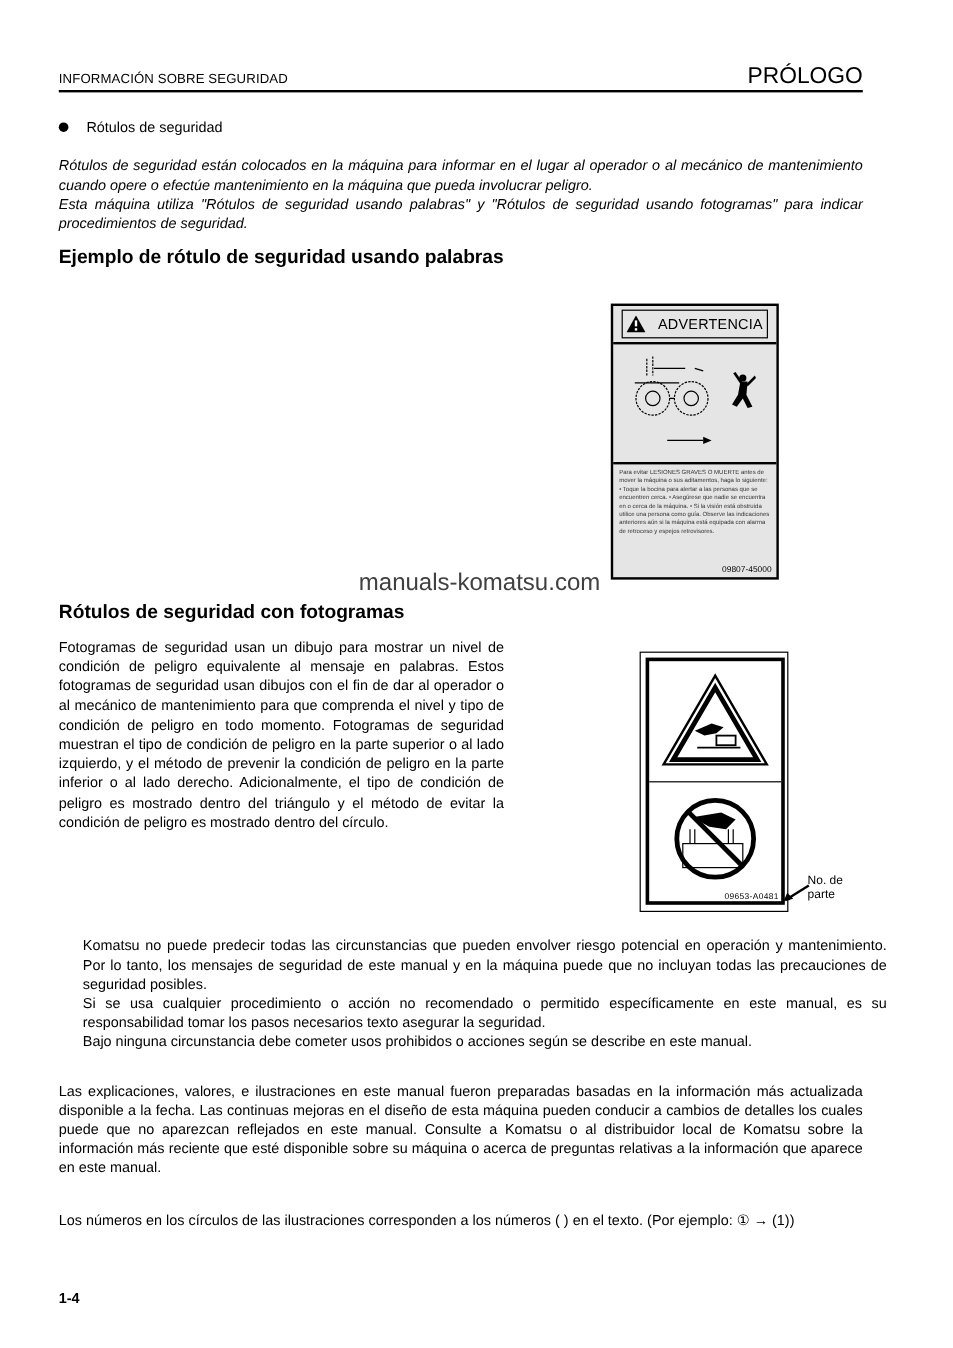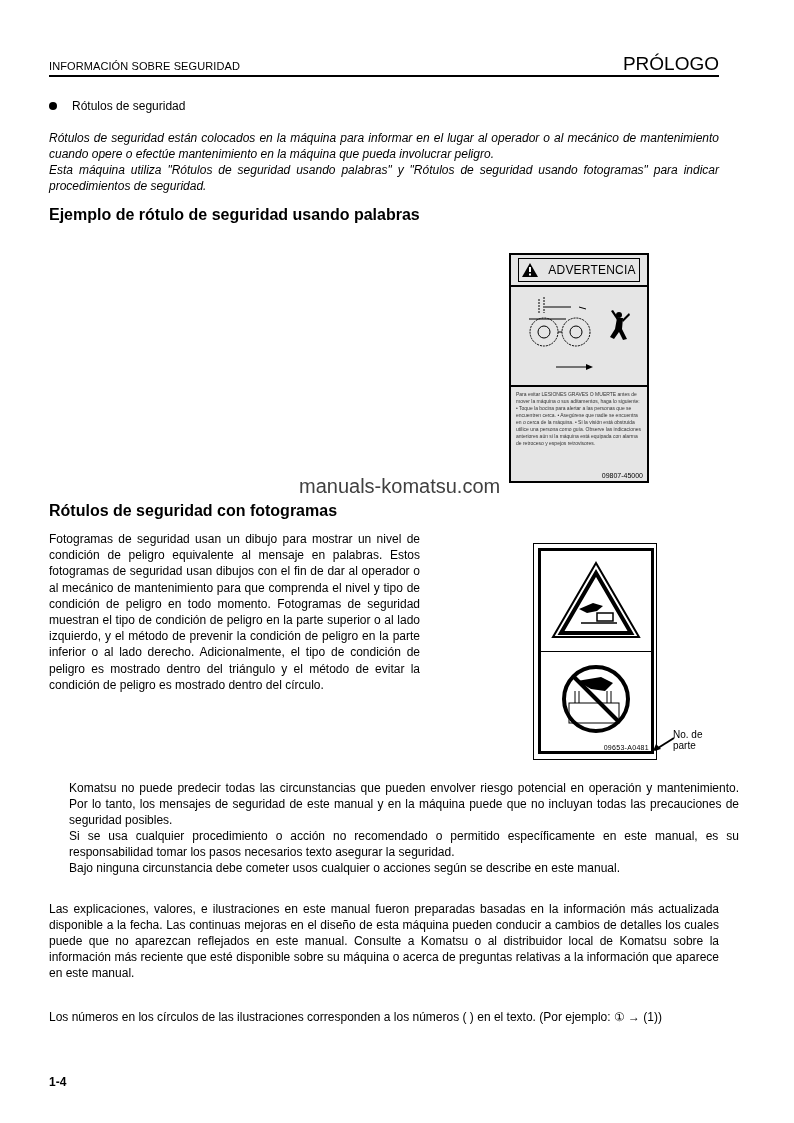--- a/index.html
+++ b/index.html
@@ -136,20 +136,20 @@
   <polygon points="1,15 4,8 9,13" fill="#000"></polygon>
 </svg>
 <div class="abs part-note">
   <div>No. de</div>
   <div>parte</div>
 </div>
 
 <div class="abs para p3">
   <p>Komatsu no puede predecir todas las circunstancias que pueden envolver riesgo potencial en operación y mantenimiento.  Por lo tanto, los mensajes de seguridad de este manual y en la máquina puede que no incluyan todas las precauciones de seguridad posibles.</p>
   <p>Si se usa cualquier procedimiento o acción no recomendado o permitido específicamente en este manual, es su responsabilidad tomar los pasos necesarios texto asegurar la seguridad.</p>
-  <p>Bajo ninguna circunstancia debe cometer usos cualquier o acciones según se describe en este manual.</p>
+  <p>Bajo ninguna circunstancia debe cometer usos prohibidos o acciones según se describe en este manual.</p>
 </div>
 
 <div class="abs para p4">Las explicaciones, valores, e ilustraciones en este manual fueron preparadas basadas en la información más actualizada disponible a la fecha.  Las continuas mejoras en el diseño de esta máquina pueden conducir a cambios de detalles los cuales puede que no aparezcan reflejados en este manual.  Consulte a Komatsu o al distribuidor local de Komatsu sobre la información más reciente que esté disponible sobre su máquina o acerca de preguntas relativas a la información que aparece en este manual.</div>
 
 <div class="abs para p5">Los números en los círculos de las ilustraciones corresponden a los números ( ) en el texto.  (Por ejemplo: ① → (1))</div>
 
 <div class="abs pagenum">1-4</div>
 
 </body></html>

